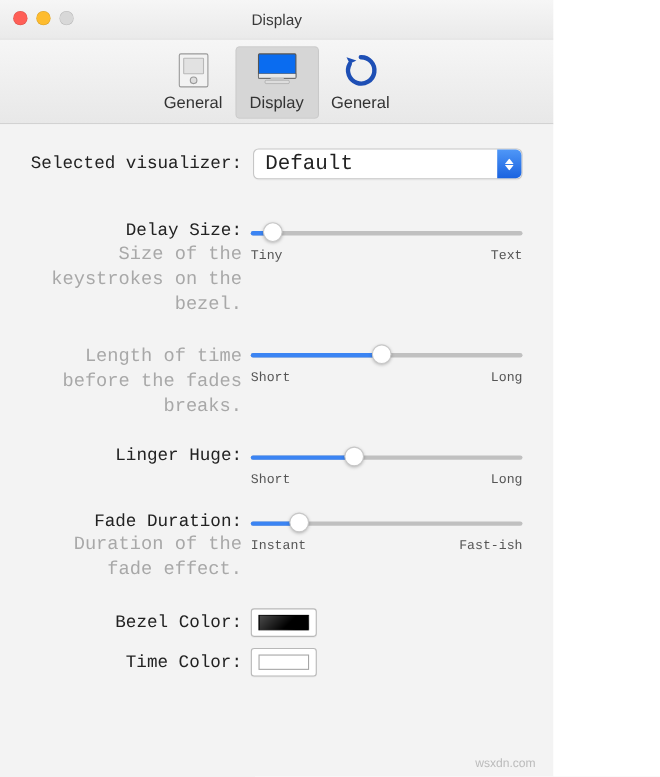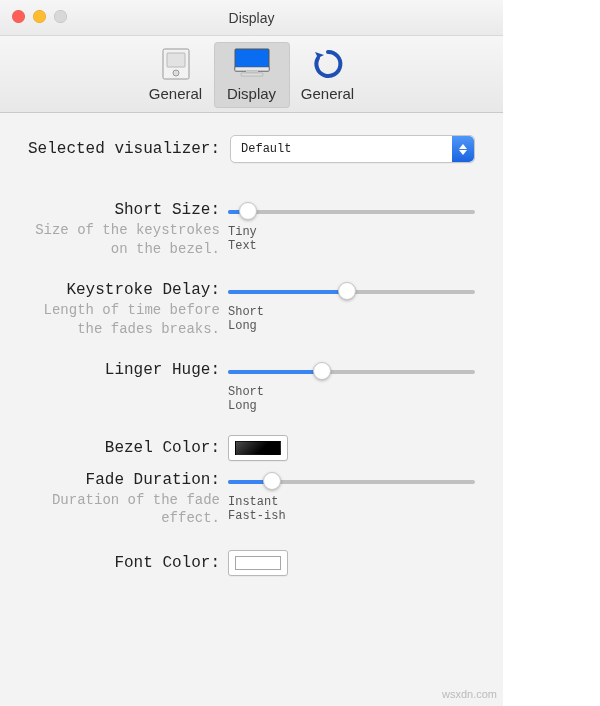--- a/index.html
+++ b/index.html
@@ -68,55 +68,55 @@
       height: 28px;
       background: #fff;
       border: 1px solid #c6c6c6;
       border-radius: 5px;
       display: flex;
       align-items: center;
       padding: 0 10px;
       position: relative;
       box-shadow: 0 1px 0 rgba(0,0,0,0.03);
     }
-    .select-value { font-size: 12px; color: #222; }
+    .select-value { font-size: 19px; color: #222; }
     .select-arrows {
       position: absolute; right: 0; top: 0; bottom: 0;
       width: 22px;
       background: linear-gradient(#4f97f7, #1a63e0);
       border-top-right-radius: 5px; border-bottom-right-radius: 5px;
       display: flex; flex-direction: column; align-items: center; justify-content: center;
       gap: 1px;
     }
     .select-arrows svg { display:block; }
 
     .settings { margin-top: 38px; }
     .setting-row { display: flex; align-items: flex-start; margin-bottom: 22px; }
     .setting-row.compact { margin-bottom: 10px; align-items: center; }
     .setting-left { width: 200px; text-align: right; padding-right: 8px; }
     .setting-label { font-size: 16px; color: #222; }
-    .setting-help { font-size: 14px; color: #a8a8a8; line-height: 1.35; margin-top: 2px;}
+    .setting-help { font-size: 17px; color: #a8a8a8; line-height: 1.35; margin-top: 2px;}
     .setting-right { flex: 1; }
     .slider-wrap { position: relative; height: 18px; margin-top: 2px; }
     .slider-track {
       position: absolute; left: 0; right: 0; top: 7px;
       height: 4px; background: #c0c0c0; border-radius: 2px;
     }
     .slider-fill {
       position: absolute; left: 0; top: 7px;
       height: 4px; background: #3b84f3; border-radius: 2px;
     }
     .slider-knob {
       position: absolute; top: -1px;
       width: 18px; height: 18px; border-radius: 50%;
       background: #fff; border: 0.5px solid #c7c7c7;
       box-shadow: 0 1px 3px rgba(0,0,0,0.25);
       transform: translateX(-50%);
     }
-    .slider-labels { display:flex; justify-content: space-between; font-size: 12px; color:#555; margin-top: 4px; flex-direction: column;}
+    .slider-labels { display:flex; justify-content: space-between; font-size: 12px; color:#555; margin-top: 4px;}
     .color-well {
       width: 60px; height: 26px;
       background: #fff;
       border: 1px solid #b8b8b8;
       border-radius: 3px;
       display: inline-flex; align-items: center; justify-content: center;
       box-shadow: 0 1px 0 rgba(0,0,0,0.04);
     }
     .swatch { width: 46px; height: 14px; border: 1px solid rgba(0,0,0,0.35); }
     .swatch.black { background: linear-gradient(135deg, #4a4a4a 0%, #000 60%); }
@@ -125,21 +125,21 @@
     .chk {
       width: 16px; height: 16px;
       background: linear-gradient(#4f97f7, #1a63e0);
       border-radius: 3px;
       display:flex; align-items:center; justify-content:center;
       box-shadow: inset 0 0 0 0.5px rgba(0,0,0,0.2);
     }
     .chk svg { display:block;}
     .chk-label { font-size: 15px; color: #222; }
     .watermark {
-      position: absolute; right: 6px; bottom: 6px;
+      position: absolute; right: 16px; bottom: 6px;
       font-size: 11px; color: #bbb;
     }
     .rel { position: relative; }
   </style>
 </head>
 <body>
 
 <div class="window rel">
 
   <div class="titlebar">
@@ -198,39 +198,38 @@
               <path d="M4 5 L8 0 L0 0 Z" fill="#fff"></path>
             </svg>
         </div>
       </div>
     </div>
 
     <div class="settings">
 
       <div class="setting-row">
         <div class="setting-left">
-          <div class="setting-label">Short Size:</div>
+          <div class="setting-label">Delay Size:</div>
           <div class="setting-help">Size of the keystrokes on the bezel.</div>
         </div>
         <div class="setting-right">
           <div class="slider-wrap">
             <div class="slider-track"></div>
             <div class="slider-fill" style="width:8%"></div>
             <div class="slider-knob" style="left:8%"></div>
           </div>
           <div class="slider-labels">
             <span>Tiny</span>
             <span>Text</span>
           </div>
         </div>
       </div>
 
       <div class="setting-row">
         <div class="setting-left">
-          <div class="setting-label">Keystroke Delay:</div>
           <div class="setting-help">Length of time before the fades breaks.</div>
         </div>
         <div class="setting-right">
           <div class="slider-wrap">
             <div class="slider-track"></div>
             <div class="slider-fill" style="width:48%"></div>
             <div class="slider-knob" style="left:48%"></div>
           </div>
           <div class="slider-labels">
             <span>Short</span>
@@ -249,52 +248,52 @@
             <div class="slider-fill" style="width:38%"></div>
             <div class="slider-knob" style="left:38%"></div>
           </div>
           <div class="slider-labels">
             <span>Short</span>
             <span>Long</span>
           </div>
         </div>
       </div>
 
-      <div class="setting-row compact">
-        <div class="setting-left">
-          <div class="setting-label">Bezel Color:</div>
-        </div>
-        <div class="setting-right">
-          <div class="color-well">
-            <div class="swatch black"></div>
-          </div>
-        </div>
-      </div>
-
       <div class="setting-row">
         <div class="setting-left">
           <div class="setting-label">Fade Duration:</div>
           <div class="setting-help">Duration of the fade effect.</div>
         </div>
         <div class="setting-right">
           <div class="slider-wrap">
             <div class="slider-track"></div>
             <div class="slider-fill" style="width:18%"></div>
             <div class="slider-knob" style="left:18%"></div>
           </div>
           <div class="slider-labels">
             <span>Instant</span>
             <span>Fast-ish</span>
           </div>
         </div>
       </div>
 
       <div class="setting-row compact">
         <div class="setting-left">
-          <div class="setting-label">Font Color:</div>
+          <div class="setting-label">Bezel Color:</div>
+        </div>
+        <div class="setting-right">
+          <div class="color-well">
+            <div class="swatch black"></div>
+          </div>
+        </div>
+      </div>
+
+      <div class="setting-row compact">
+        <div class="setting-left">
+          <div class="setting-label">Time Color:</div>
         </div>
         <div class="setting-right">
           <div class="color-well">
             <div class="swatch white"></div>
           </div>
         </div>
       </div>
 
 
     </div>

